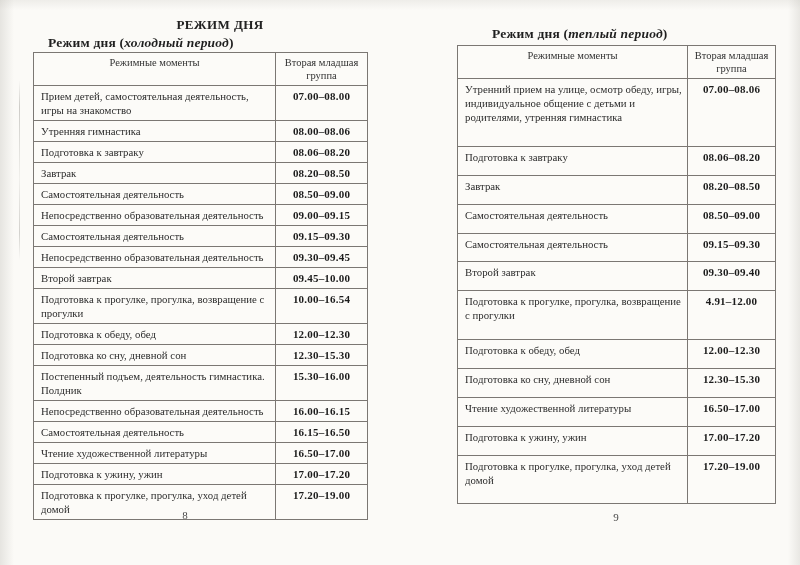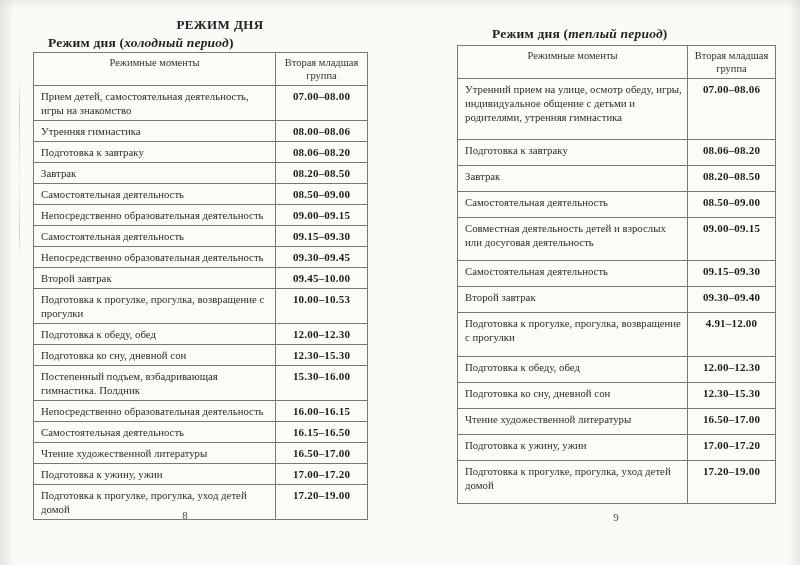--- a/index.html
+++ b/index.html
@@ -132,32 +132,32 @@
             <tr>
             <td class="act">Непосредственно образовательная деятельность</td>
             <td class="time">09.30–09.45</td>
           </tr>
             <tr>
             <td class="act">Второй завтрак</td>
             <td class="time">09.45–10.00</td>
           </tr>
             <tr>
             <td class="act">Подготовка к прогулке, прогулка, возвращение с прогулки</td>
-            <td class="time">10.00–10.53</td>
+            <td class="time">10.00–16.54</td>
           </tr>
             <tr>
             <td class="act">Подготовка к обеду, обед</td>
             <td class="time">12.00–12.30</td>
           </tr>
             <tr>
             <td class="act">Подготовка ко сну, дневной сон</td>
             <td class="time">12.30–15.30</td>
           </tr>
             <tr>
-            <td class="act">Постепенный подъем, взбадривающая гимнастика. Полдник</td>
+            <td class="act">Постепенный подъем, деятельность гимнастика. Полдник</td>
             <td class="time">15.30–16.00</td>
           </tr>
             <tr>
             <td class="act">Непосредственно образовательная деятельность</td>
             <td class="time">16.00–16.15</td>
           </tr>
             <tr>
             <td class="act">Самостоятельная деятельность</td>
             <td class="time">16.15–16.50</td>
           </tr>
@@ -208,24 +208,20 @@
           </tr>
             <tr>
             <td class="act">Завтрак</td>
             <td class="time">08.20–08.50</td>
           </tr>
             <tr>
             <td class="act">Самостоятельная деятельность</td>
             <td class="time">08.50–09.00</td>
           </tr>
             <tr>
-            <td class="act">Совместная деятельность детей и взрослых или досуговая деятельность</td>
-            <td class="time">09.00–09.15</td>
-          </tr>
-            <tr>
             <td class="act">Самостоятельная деятельность</td>
             <td class="time">09.15–09.30</td>
           </tr>
             <tr>
             <td class="act">Второй завтрак</td>
             <td class="time">09.30–09.40</td>
           </tr>
             <tr>
             <td class="act">Подготовка к прогулке, прогулка, возвращение с прогулки</td>
             <td class="time">4.91–12.00</td>

